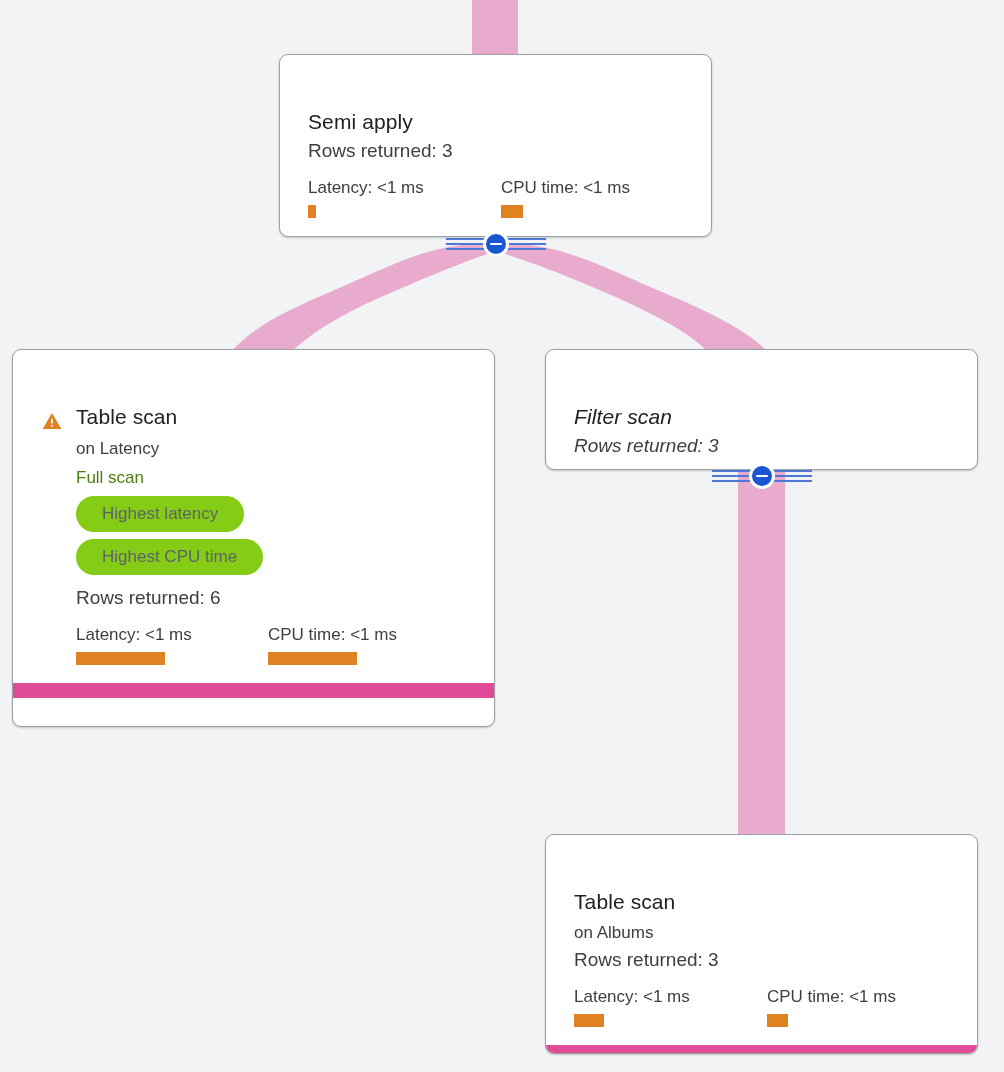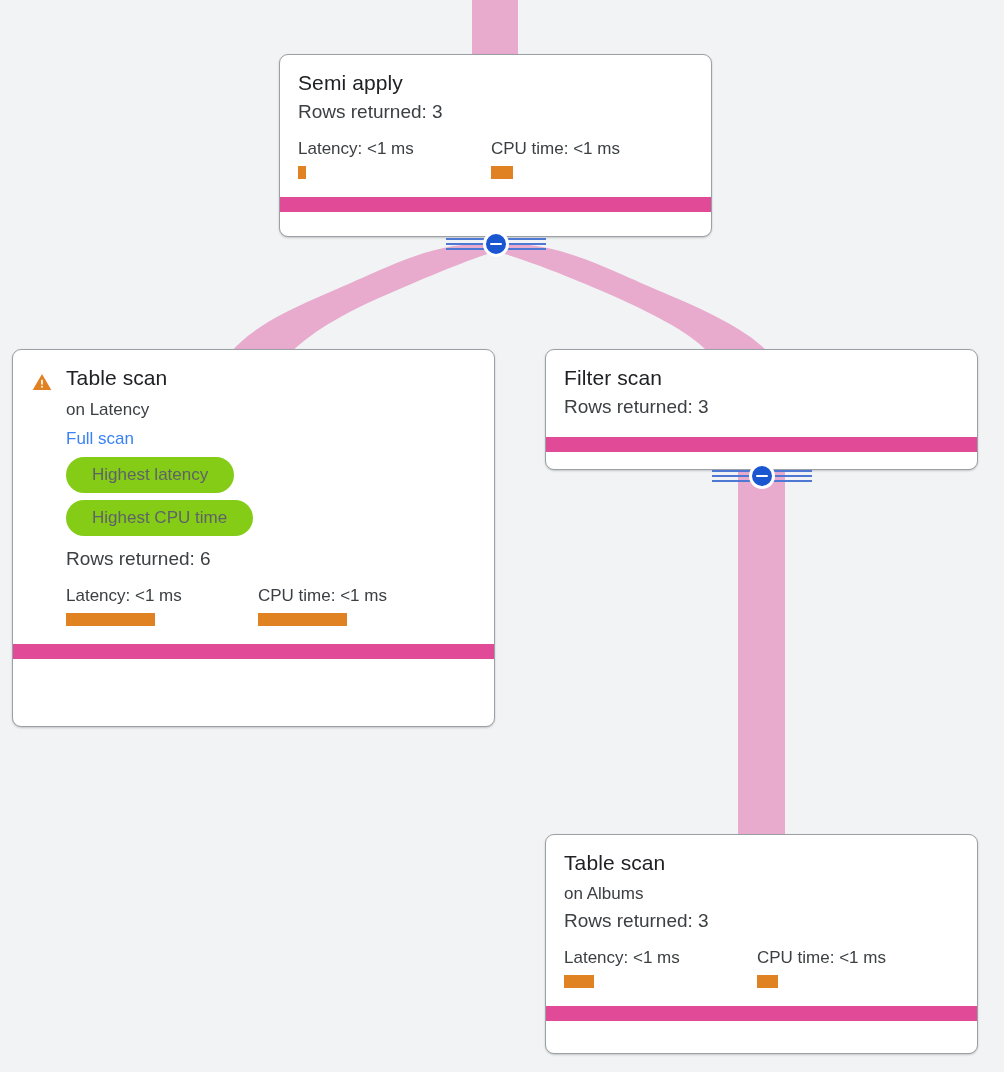--- a/index.html
+++ b/index.html
@@ -37,22 +37,23 @@
     position: absolute;
     z-index: 2;
     background: #ffffff;
     border: 1px solid #9aa0a6;
     border-radius: 9px;
     box-sizing: border-box;
     overflow: hidden;
     box-shadow: 0 1px 2px rgba(60,64,67,0.25);
   }
   .node-body {
-    padding: 14px 18px 18px 18px;
+    padding: 14px 18px 18px 28px;
     position: relative;
+    margin-top: 39px;
   }
   .node-footer {
     height: 15px;
     background: #e04a96;
     width: 100%;
   }
 
   .node-header-row {
     display: flex;
     align-items: flex-start;
@@ -73,21 +74,21 @@
     font-weight: 400;
     letter-spacing: .1px;
   }
 
   .node-sub {
     font-size: 17px;
     line-height: 25px;
     color: #3c4043;
     margin-top: 4px;
   }
-  .node-sub.muted { color: #3b82f6; }
+  .node-sub.muted { color: #4d7c0f; }
 
   .chip-list {
     margin-top: 6px;
     display: flex;
     flex-direction: column;
     align-items: flex-start;
     gap: 7px;
   }
   .chip {
     background: #84cc16;
@@ -255,21 +256,21 @@
           <div class="metric">
             <div class="metric-label">CPU time: &lt;1 ms</div>
             <div class="metric-bar" style="width: 89px; background: rgb(224, 130, 34);"></div>
           </div>
         </div>
       </div>
     </div>
     <div class="node-footer" style="background: rgb(224, 74, 150);"></div>
   </div>
 
-  <div class="node-card" id="node-filter-scan" style="left:545px; top:349px; width:433px; height:121px;">
+  <div class="node-card" id="node-filter-scan" style="left:545px; top:349px; width:433px; height:121px;font-style:italic;">
     <div class="node-body">
       <div class="node-header-row">
         <div class="node-title">Filter scan</div>
       </div>
       <div class="rows-line" style="margin-top:2px;">Rows returned: 3</div>
     </div>
     <div class="node-footer" style="background: rgb(224, 74, 150);"></div>
   </div>
 
   <div class="collapse-toggle" style="left:712px; top:463px; width:100px;">

